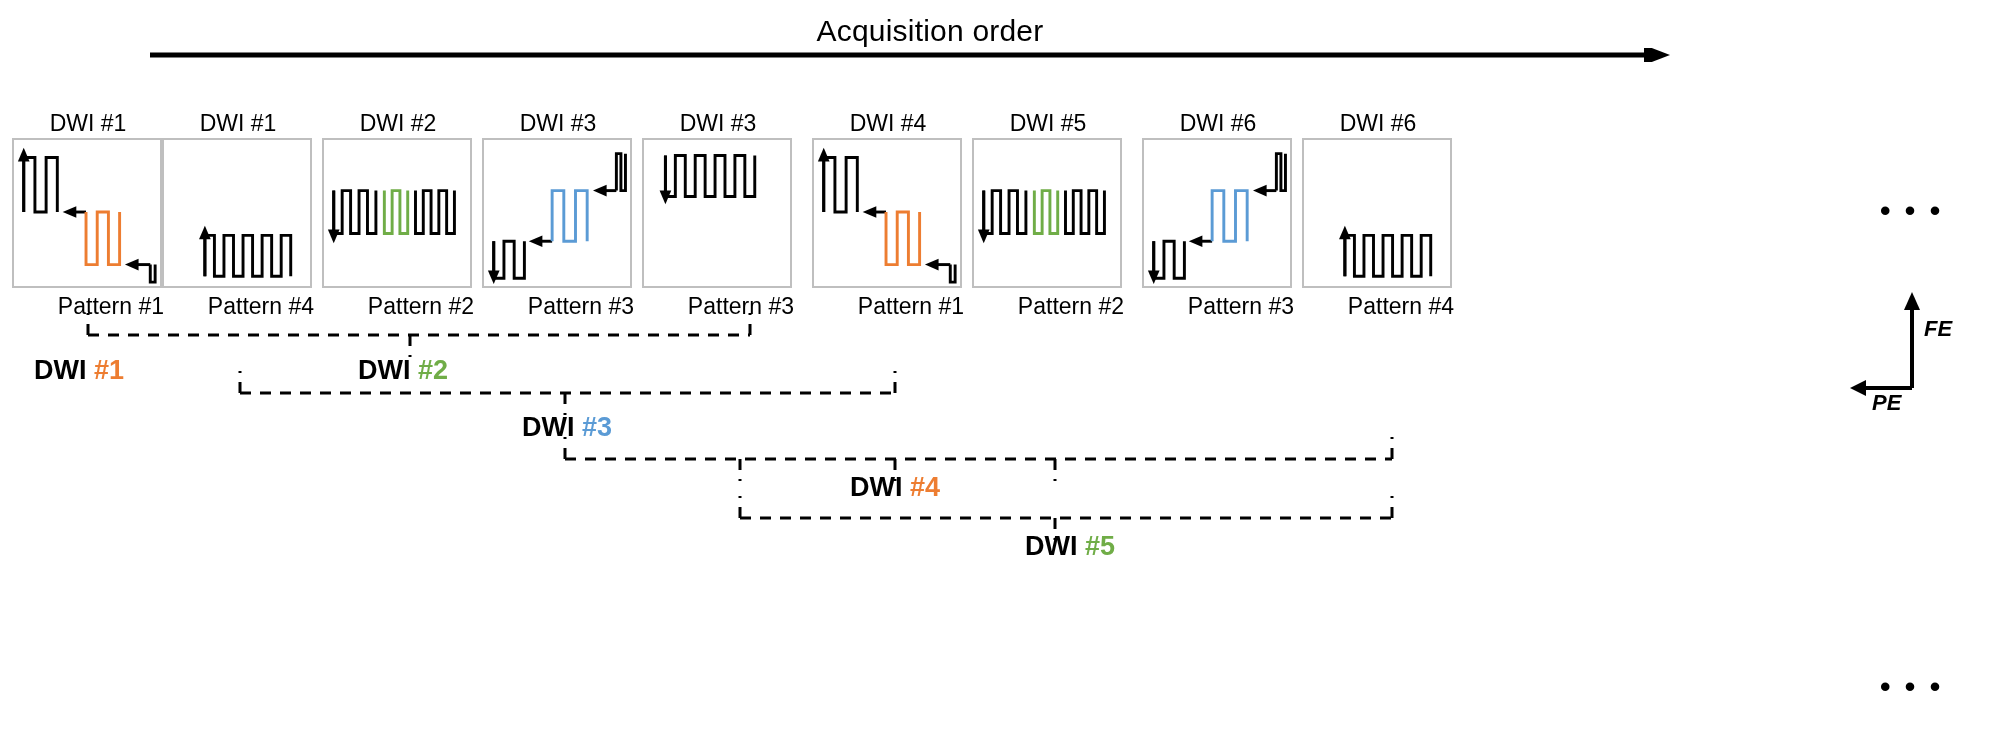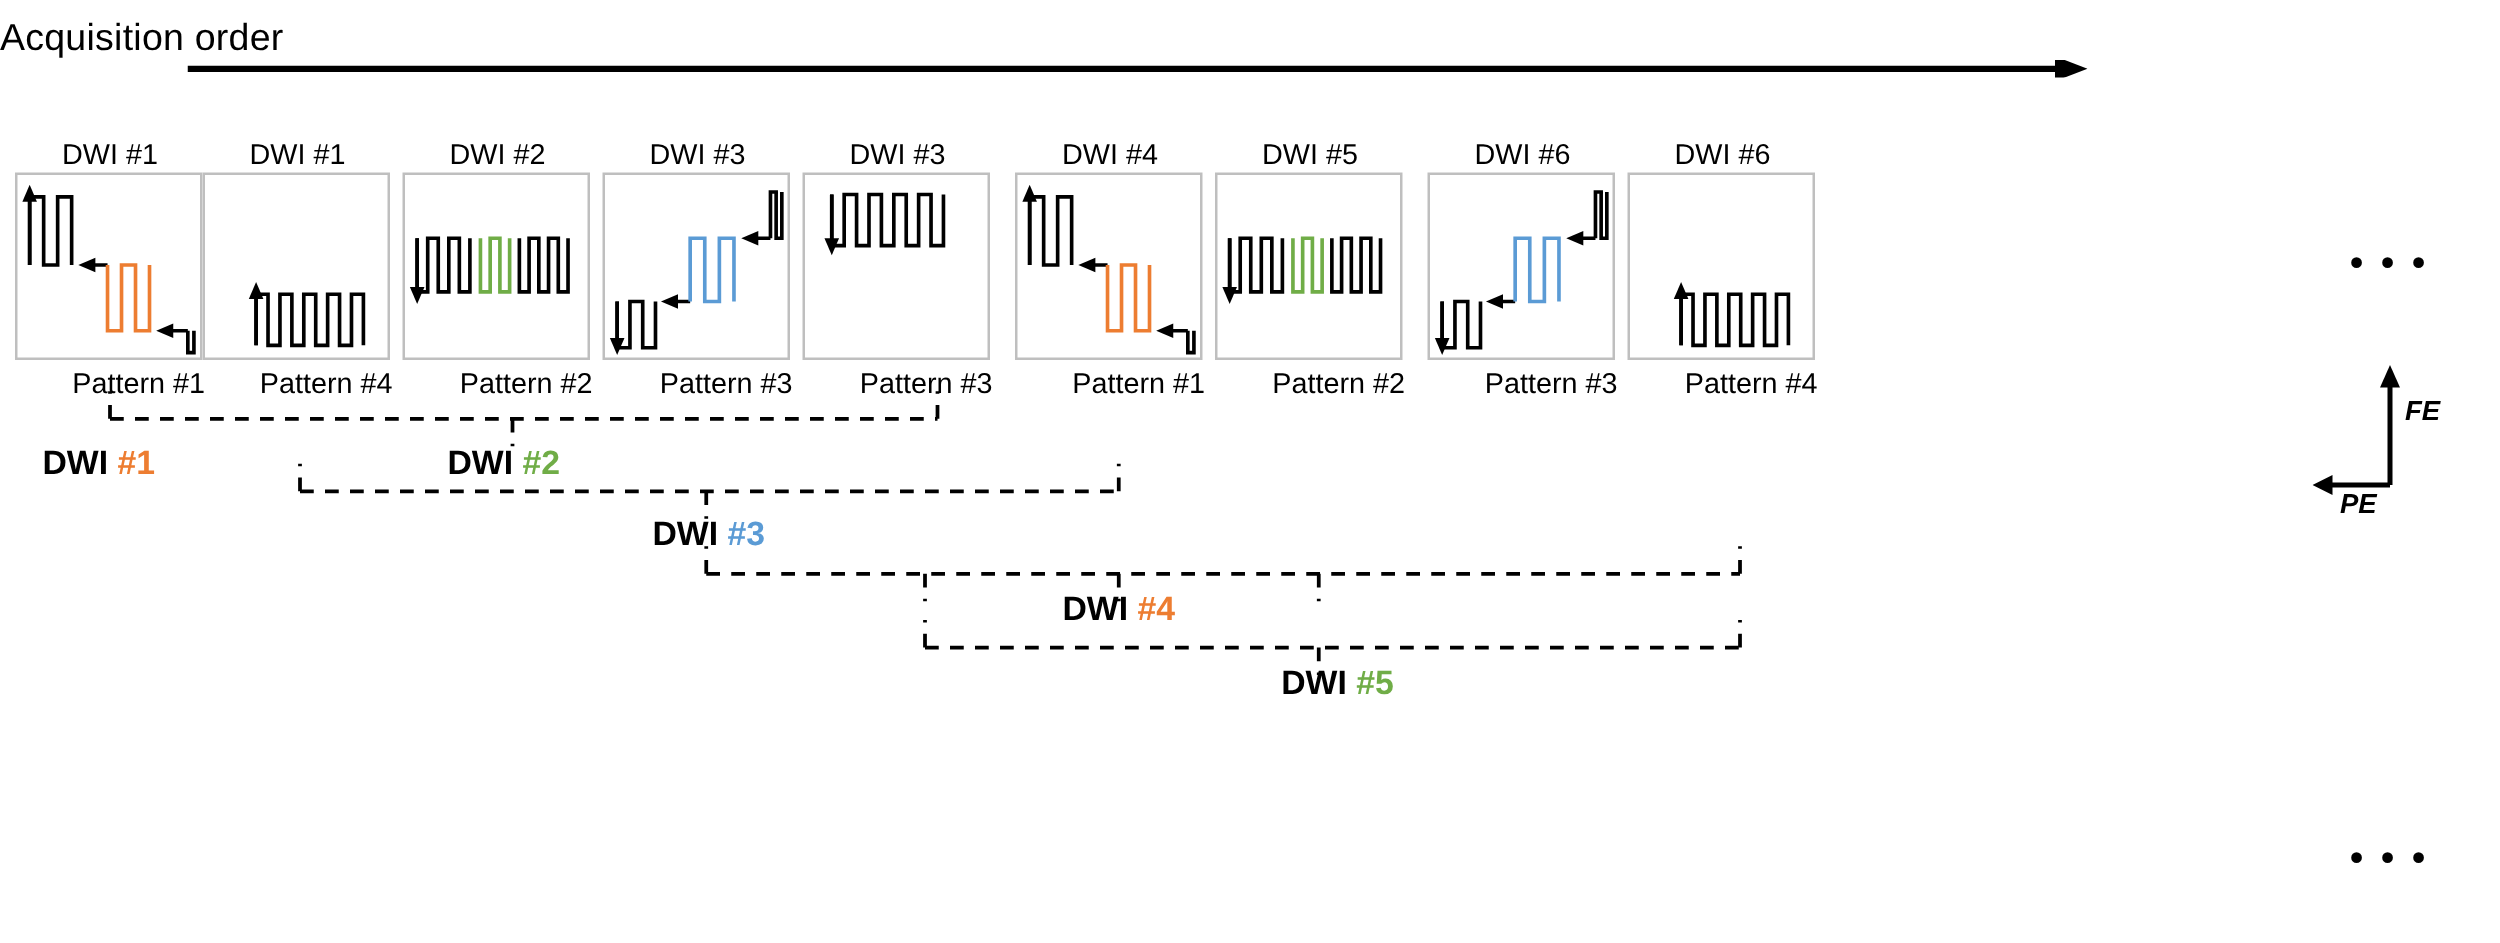--- a/index.html
+++ b/index.html
@@ -1,20 +1,20 @@
 <!DOCTYPE html>
 <html><head>
 <meta charset="utf-8">
 <style>
   html,body{margin:0;padding:0;background:#ffffff;}
   body{width:2000px;height:754px;position:relative;overflow:hidden;
        font-family:"Liberation Sans","DejaVu Sans",sans-serif;color:#000;}
 
   
-  #title{position:absolute;left:0;top:14px;width:1860px;text-align:left;
+  #title{position:absolute;left:0;top:14px;width:1860px;text-align:center;
          font-size:30px;letter-spacing:.2px;}
   #order-arrow{position:absolute;left:150px;top:48px;width:1520px;height:14px;}
 
   
   #strip{position:absolute;left:0;top:108px;width:2000px;height:210px;}
   .panel-wrap{position:absolute;top:0;width:152px;}
   .panel-title{font-size:23px;text-align:center;height:30px;line-height:30px;}
   .panel-box{position:relative;width:150px;height:150px;border:2px solid #bfbfbf;
              background:#fff;box-sizing:border-box;}
   .panel-box svg{position:absolute;left:0;top:0;}

